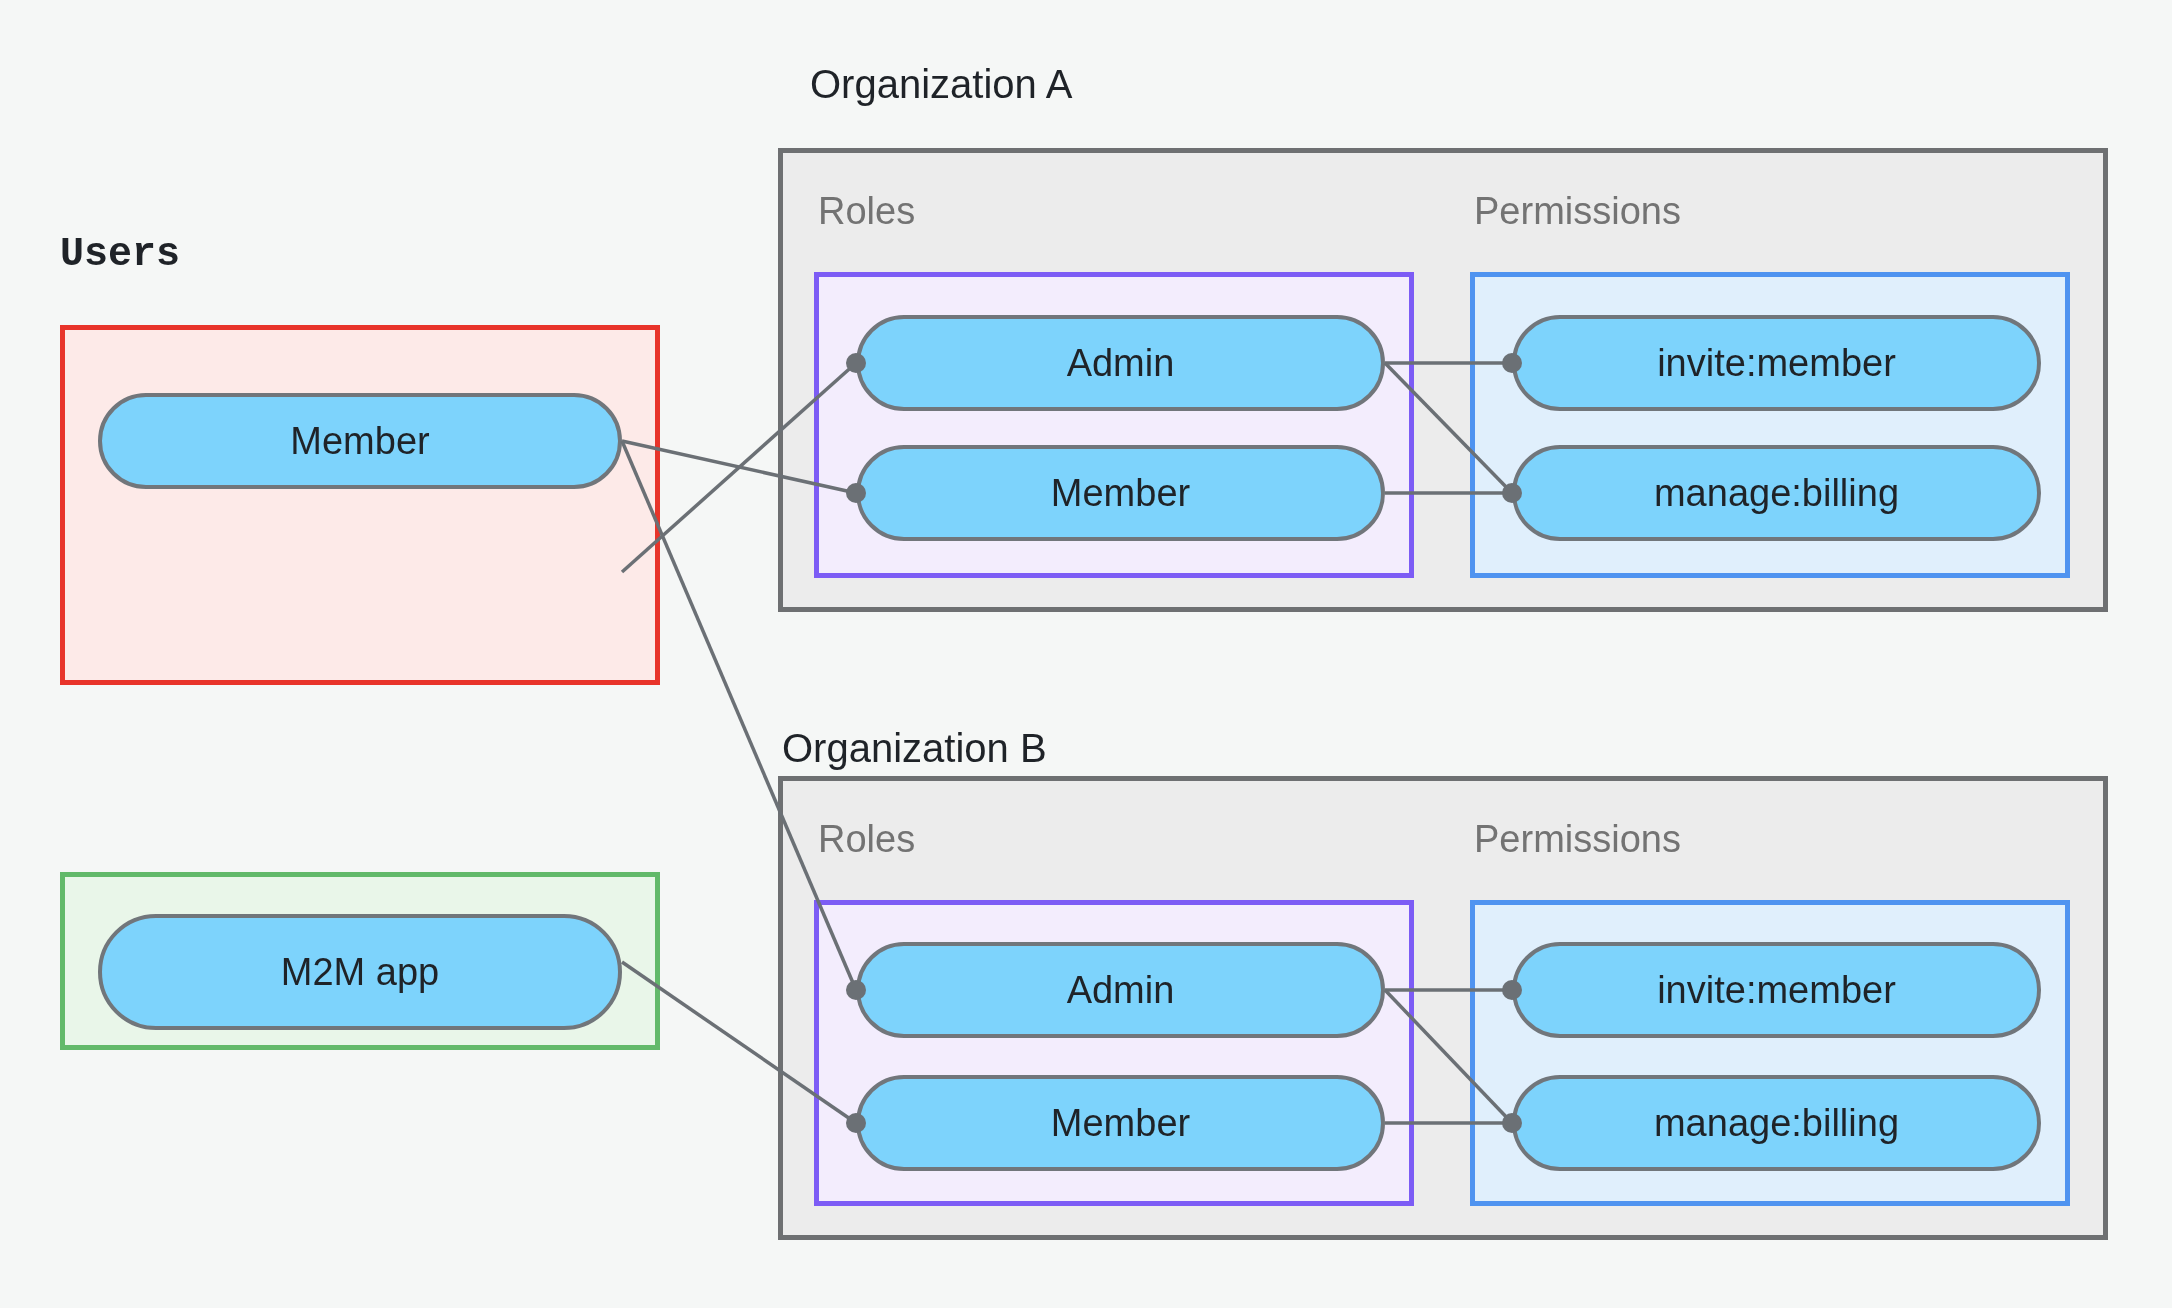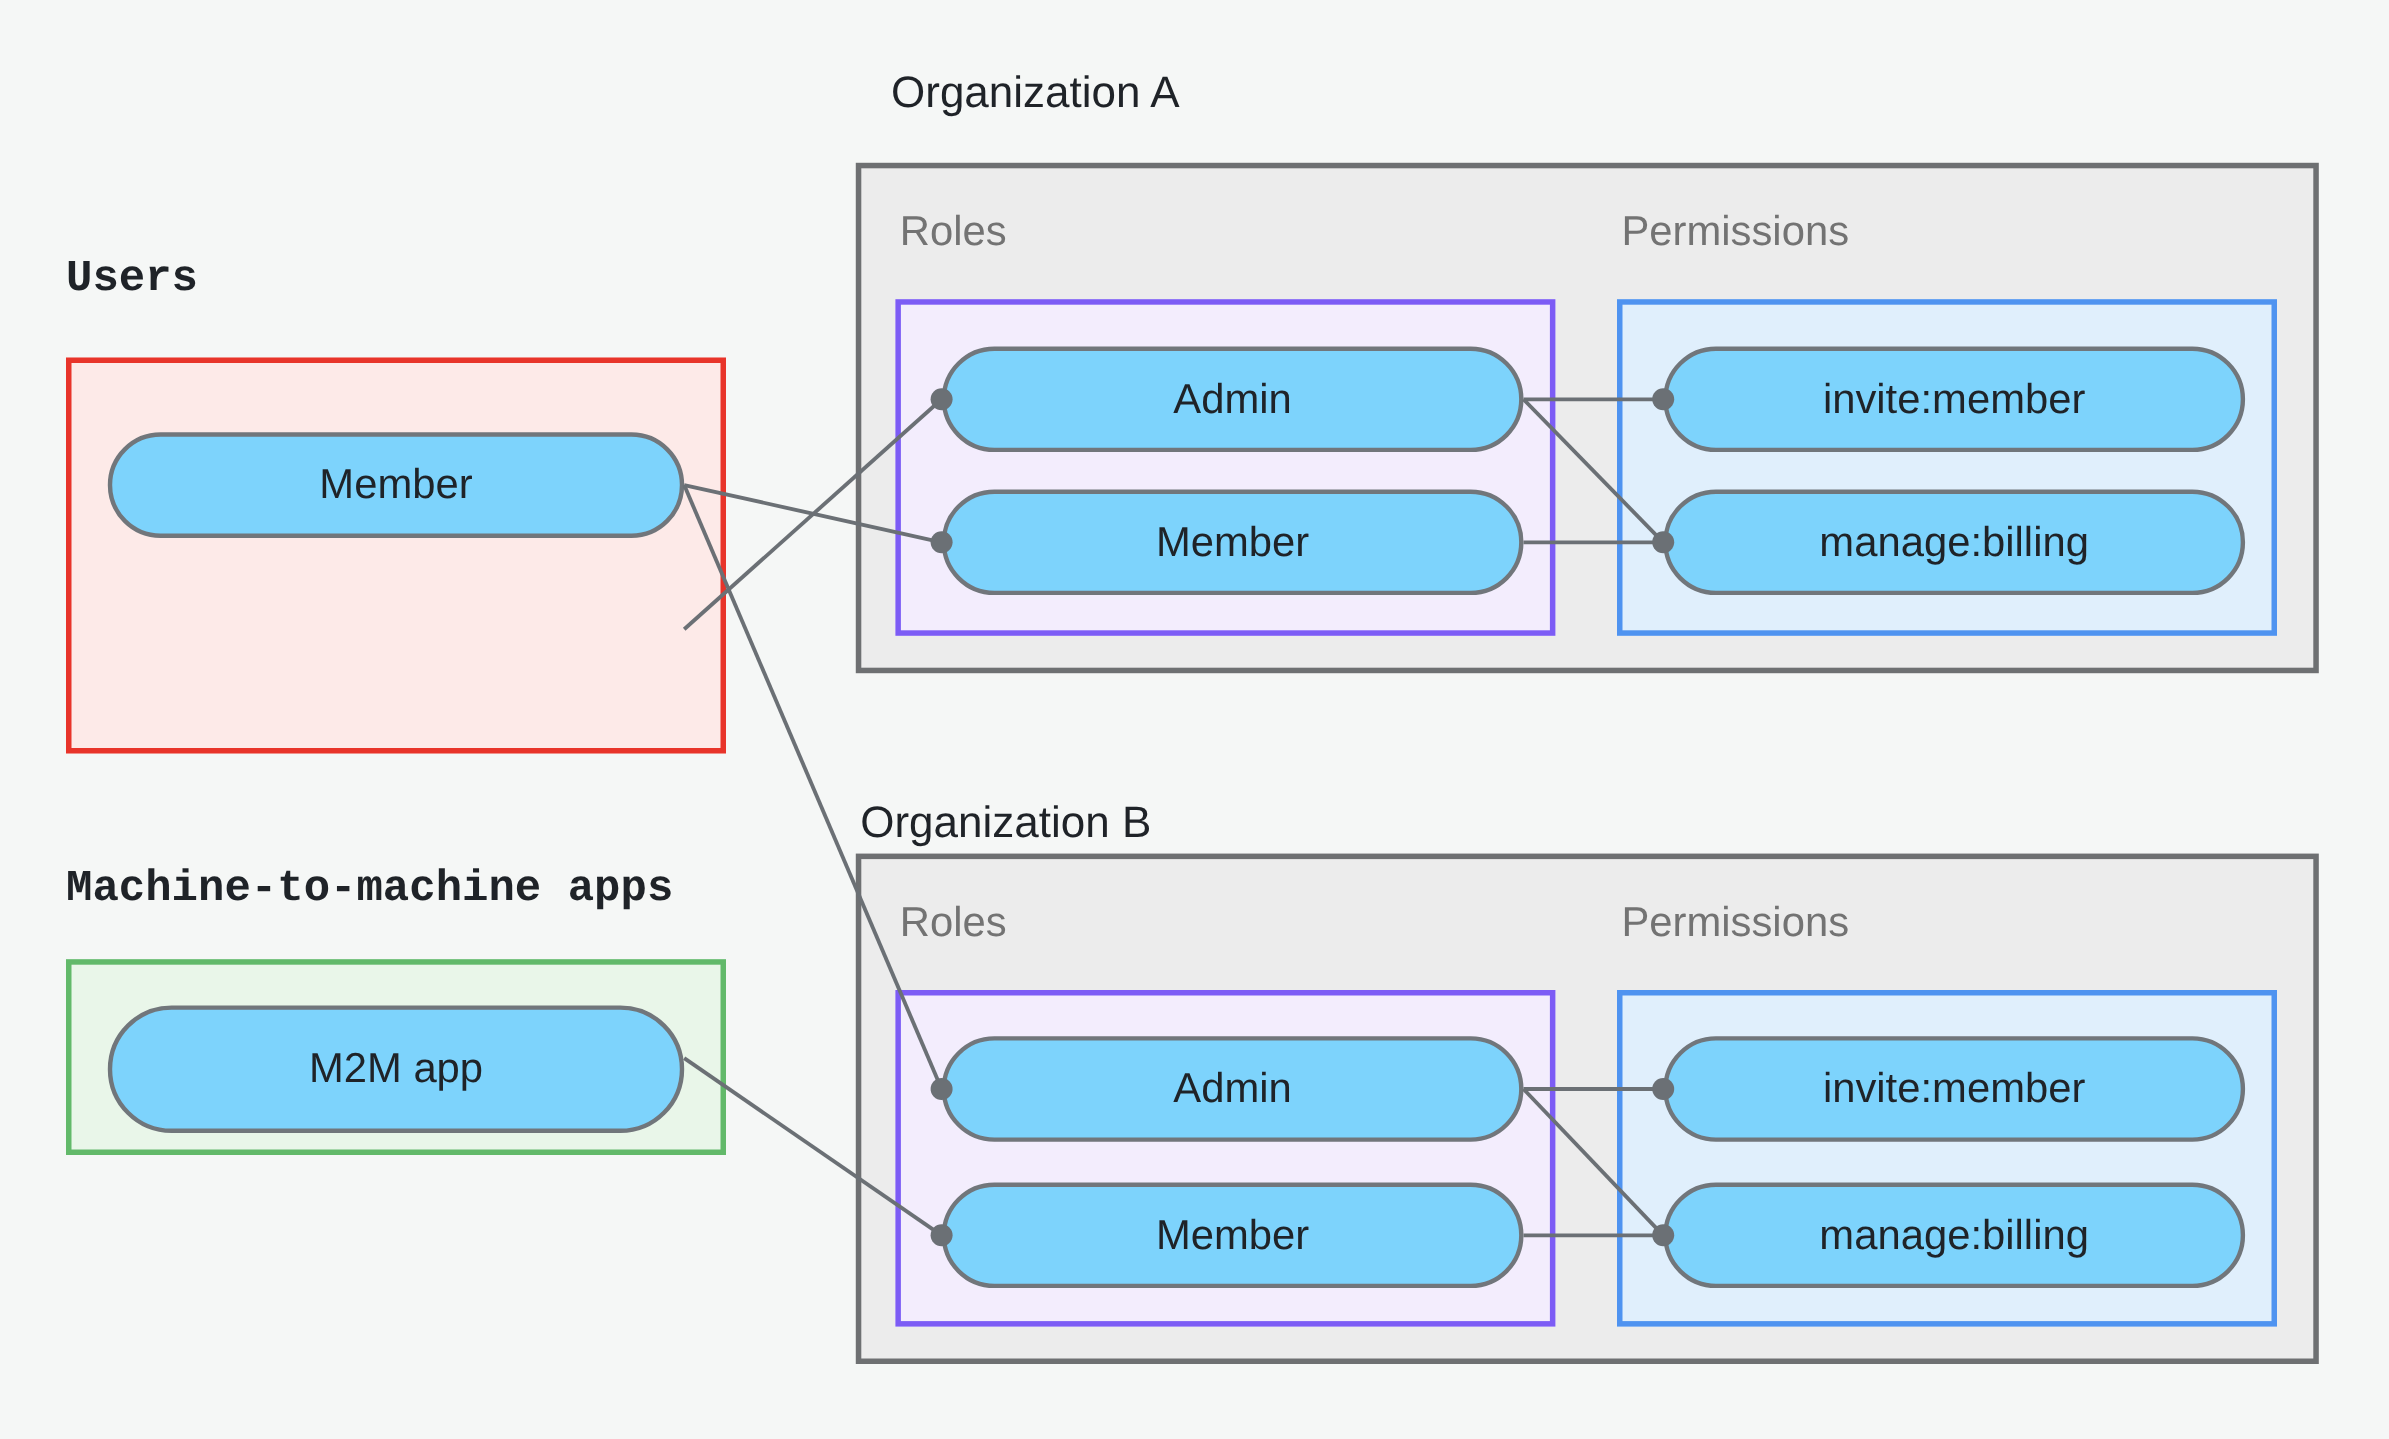--- a/index.html
+++ b/index.html
@@ -79,21 +79,20 @@
 
   <div class="group-title" style="left:60px; top:232px;">Users</div>
 
   <div class="container-box box-red" style="left:60px; top:325px; width:600px; height:360px;"></div>
 
   <div class="node" style="left:98px; top:393px; width:524px; height:96px;">
     <span class="node-label">Member</span>
   </div>
 
 
-  <div class="group-title" style="left:60px; top:786px;">Machine-to-machine apps</div>
 
   <div class="container-box box-green" style="left:60px; top:872px; width:600px; height:178px;"></div>
 
   <div class="node" style="left:98px; top:914px; width:524px; height:116px;">
     <span class="node-label">M2M app</span>
   </div>
 
   <div class="org-title" style="left:782px; top:62px;margin-left:28px;">Organization A</div>
 
   <div class="container-box box-org" style="left:778px; top:148px; width:1330px; height:464px;"></div>

